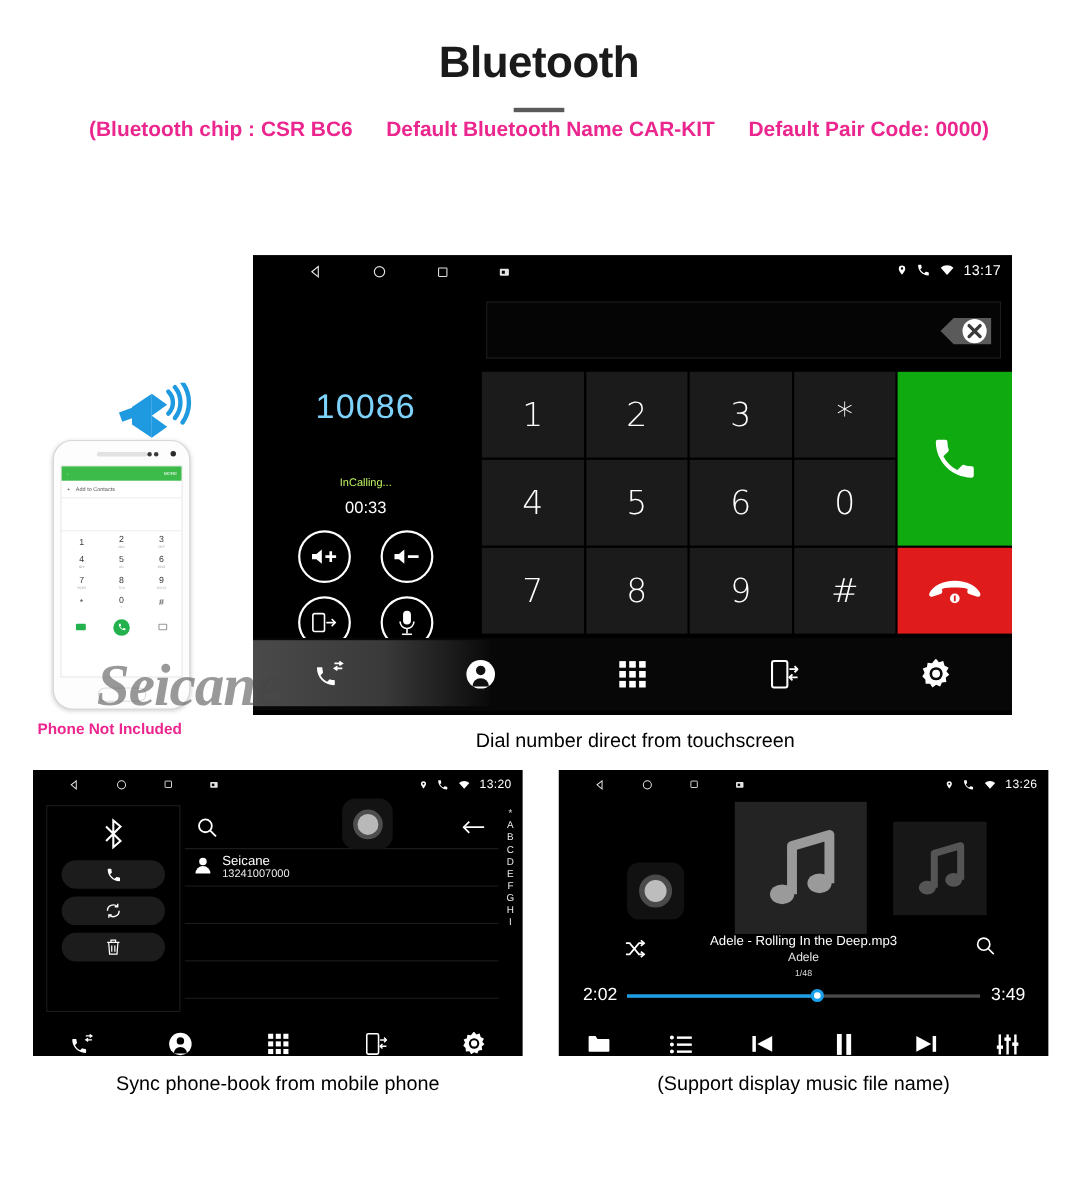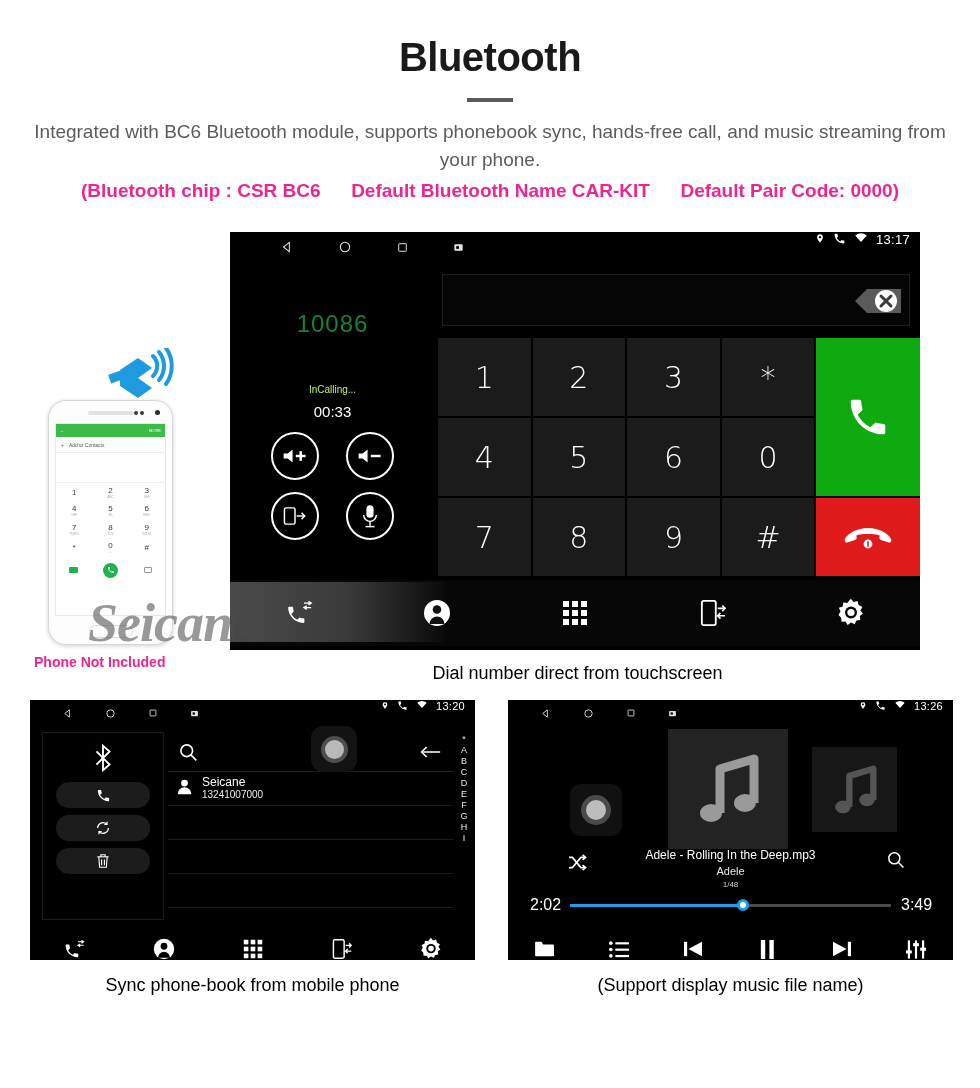--- a/index.html
+++ b/index.html
@@ -46,40 +46,40 @@
   
   .screen { background: #000; position: relative; overflow: hidden; }
   .statusbar {
     height: 26px; background: #000; position: relative;
     display: flex; align-items: center;
   }
   .sb-left { display:flex; align-items:center; gap: 0; padding-left: 50px; }
   .sb-left > * { margin-right: 44px; }
   .sb-right {
     position: absolute; right: 10px; top: 0; height: 26px;
-    display: flex; align-items: flex-start; gap: 8px;
+    display: flex; align-items: center; gap: 8px;
   }
   .sb-time { color: #fff; font-size: 13px; letter-spacing: .3px; }
   .ic { display:inline-block; line-height:0; }
   .ic svg { display:block; }
 
   
   .main-shot {
     position: absolute; left: 230px; top: 232px;
     width: 690px; height: 418px;
   }
   .main-shot .statusbar { height: 30px; }
   .dial-body { position: relative; height: 318px; background:#000; }
 
   .dial-left {
     position: absolute; left: 0; top: 0; width: 205px; height: 318px;
     text-align: center;
   }
   .dial-number {
-    color: #15803d; font-size: 24px; margin-top: 48px; letter-spacing: 1px;
+    color: #7dd3fc; font-size: 31px; margin-top: 90px; letter-spacing: 1px;
   }
   .dial-state { color:#bef264; font-size: 10px; margin-top: 46px; }
   .dial-timer { color:#ffffff; font-size: 15px; margin-top: 8px; }
   .dial-ctrls {
     margin-top: 12px; display:grid; grid-template-columns: 1fr 1fr;
     row-gap: 12px; padding: 0 28px;
     justify-items: center;
   }
   .circ-btn {
     width: 48px; height: 48px; border-radius: 50%;
@@ -251,21 +251,20 @@
   }
 </style>
 </head>
 <body>
 
 <div class="page">
 
   <div>
     <div class="hdr-title">Bluetooth</div>
     <div class="hdr-rule"></div>
-    <div class="hdr-desc">Integrated with BC6 Bluetooth module, supports phonebook sync, hands-free call, and music streaming from your phone.</div>
     <div class="hdr-specs">
       <span>(Bluetooth chip : CSR BC6</span>
       <span class="gap"></span>
       <span>Default Bluetooth Name CAR-KIT</span>
       <span class="gap"></span>
       <span>Default Pair Code: 0000)</span>
     </div>
   </div>
 
   <div class="bt-signal">

